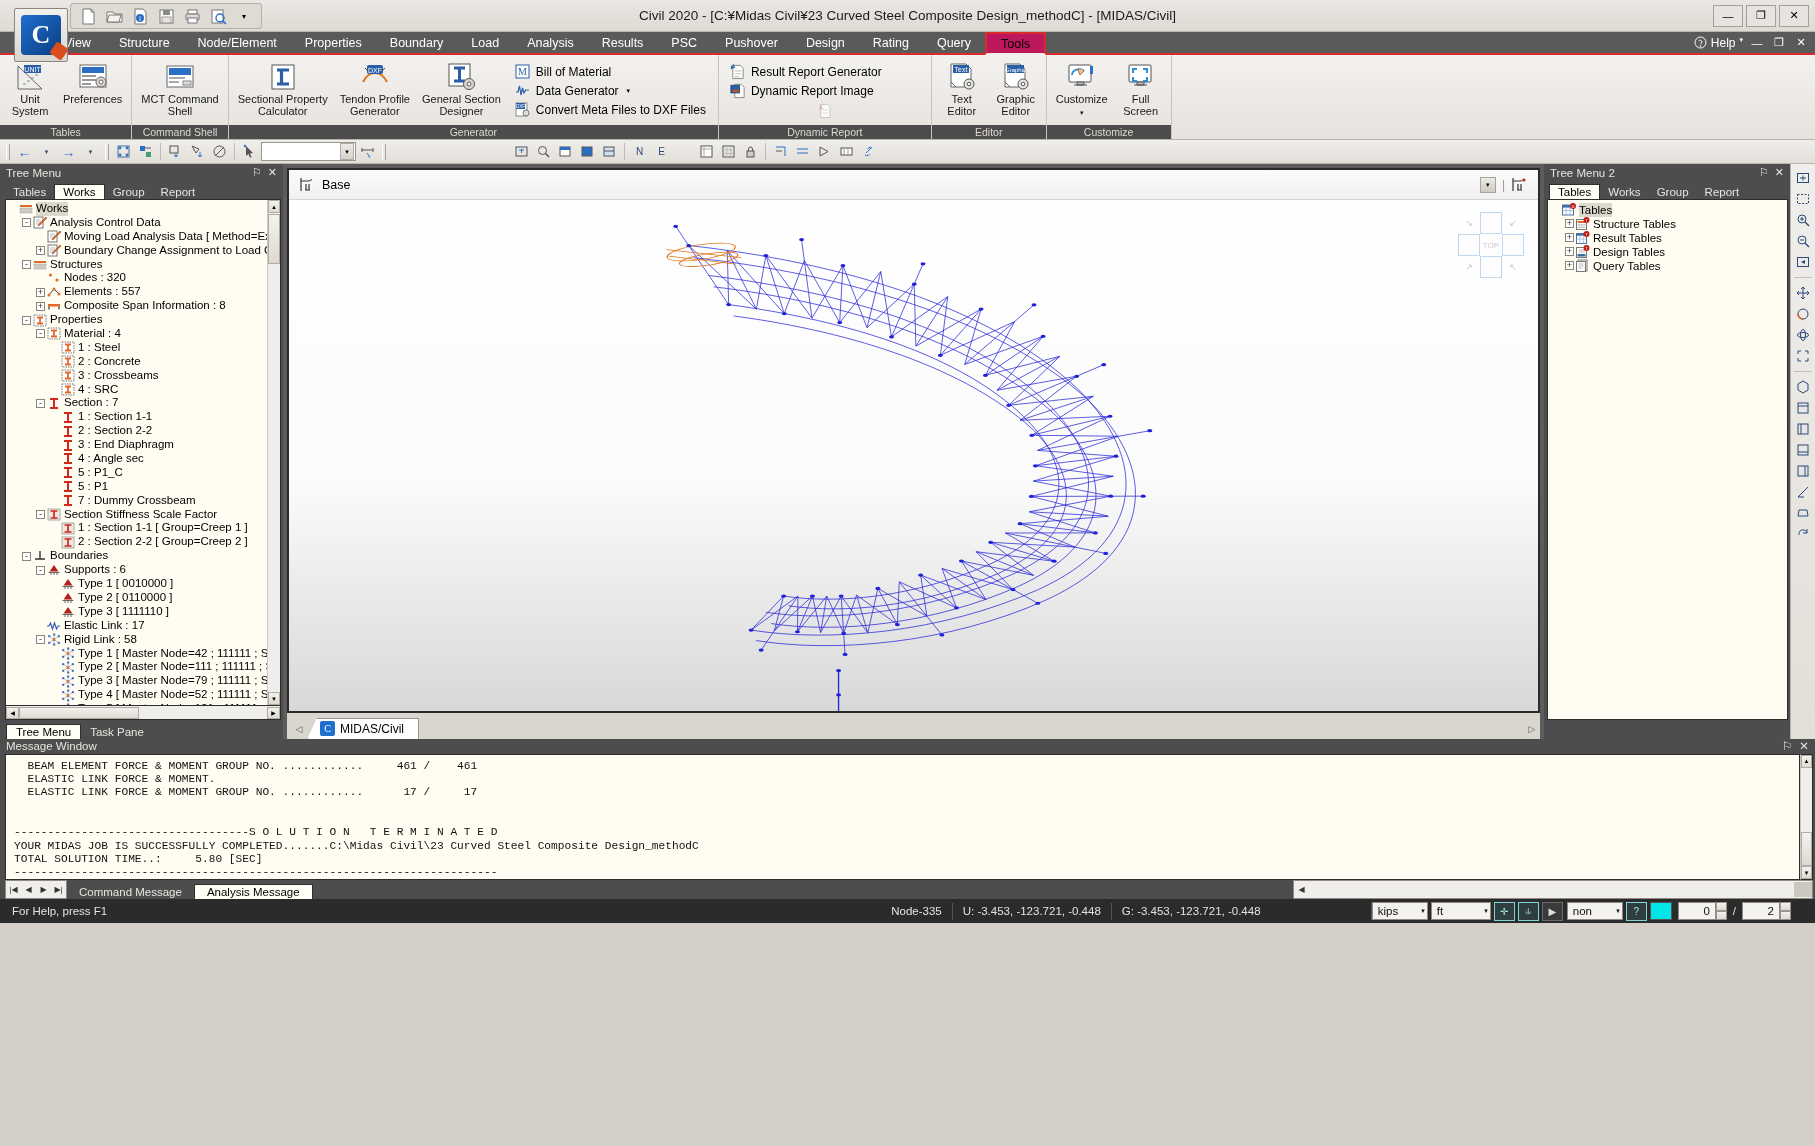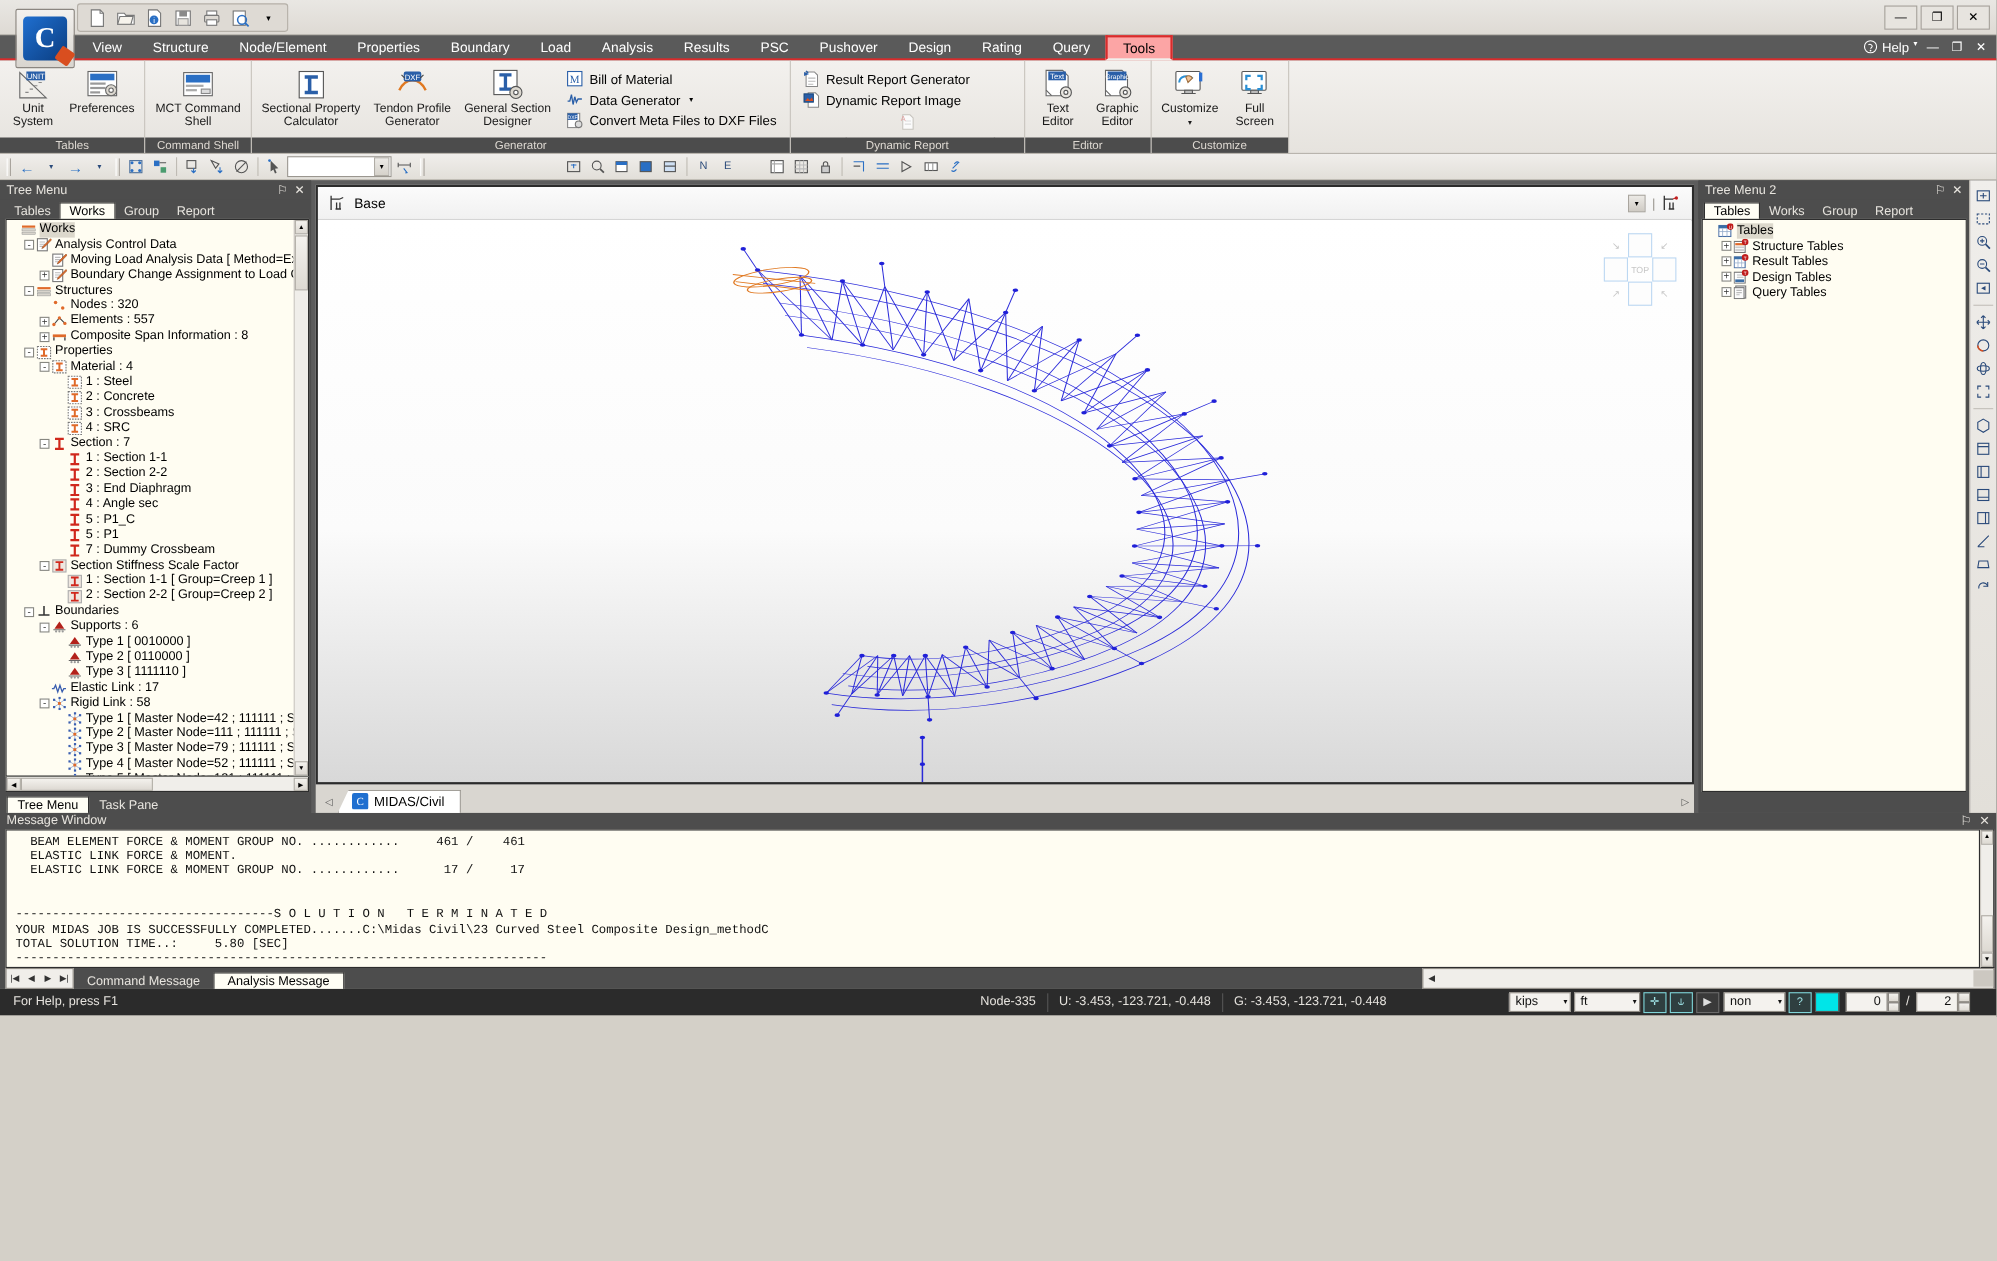--- a/index.html
+++ b/index.html
@@ -23,24 +23,24 @@
   .qat .qb{width:26px;height:22px;display:flex;align-items:center;justify-content:center;
     cursor:pointer;}
   .titletext { position:absolute; left:0; right:0; text-align:center; font-size:13.5px;
     color:#1b1b1b; pointer-events:none;}
   .winbtns { margin-left:auto; display:flex; padding-right:6px;}
   .winbtns div{width:30px;height:22px;border:1px solid #a5a09a;background:#e7e4df;
     margin-left:3px;display:flex;align-items:center;justify-content:center;font-size:11px;cursor:pointer;}
 
   
   .menubar { height:23px; background:#5a5a5a; display:flex; align-items:stretch;
-    padding-left:70px; position:relative; border-bottom:2px solid #d92b2b;}
+    padding-left:50px; position:relative; border-bottom:2px solid #d92b2b;}
   .menubar .mi { padding:0 14px; color:#fff; font-size:12.5px; display:flex; align-items:center;
     cursor:pointer;}
-  .menubar .mi.active{ background:#fca5a5; color:#000; border:2px solid #d92b2b;
+  .menubar .mi.active{ background:#be185d; color:#000; border:2px solid #d92b2b;
     border-bottom:2px solid #f1efec; margin-bottom:-2px;}
   .menuright{ margin-left:auto; display:flex; align-items:center; color:#fff; padding-right:6px; gap:6px;}
   .menuright .help{display:flex;align-items:flex-start;gap:4px;font-size:12px;cursor:pointer;}
   .menuright .wb{width:16px;text-align:center;cursor:pointer;font-size:11px;}
 
   
   .ribbon { height:85px; background:linear-gradient(#f3f1ee,#e6e3de);
     display:flex; position:relative; border-bottom:1px solid #b8b4ad;}
   .rgroup { display:flex; flex-direction:column; border-right:1px solid #c8c4bd; position:relative;}
   .rgitems{ flex:1; display:flex; align-items:flex-start; padding:3px 4px 0 4px; gap:2px;}
@@ -221,20 +221,21 @@
       <svg width="17" height="17" viewBox="0 0 17 17">
           <rect x="2" y="2" width="11" height="13" fill="#fff" stroke="#777"></rect>
           <circle cx="10" cy="10" r="4" fill="none" stroke="#2a6fc4" stroke-width="1.4"></circle>
           <line x1="13" y1="13" x2="16" y2="16" stroke="#2a6fc4" stroke-width="1.6"></line>
         </svg>
     </div>
     <div class="qb">
         <span style="font-size:8px">▾</span>
       </div>
   </div>
+  <div class="titletext">Civil 2020 - [C:¥Midas Civil¥23 Curved Steel Composite Design_methodC] - [MIDAS/Civil]</div>
   <div class="winbtns">
     <div>—</div>
     <div>❐</div>
     <div>✕</div>
   </div>
 </div>
 
 <div class="menubar" id="menubar">
   <div class="mi">View</div>
     <div class="mi">Structure</div>

